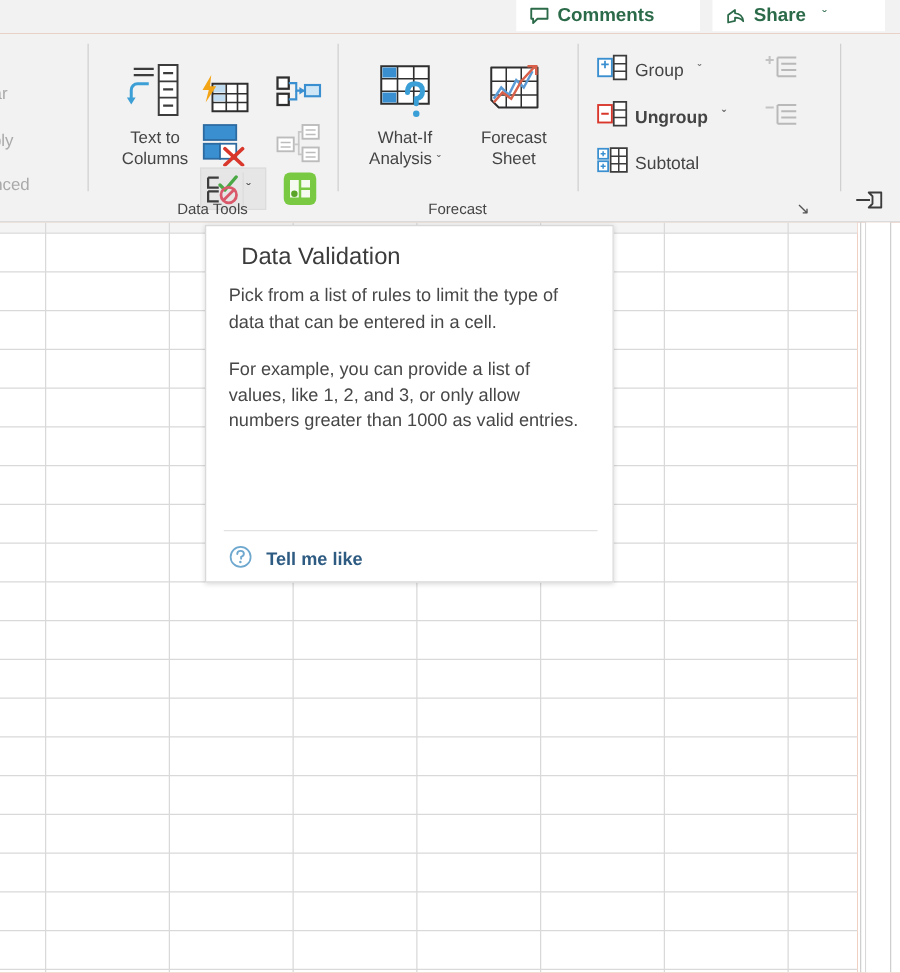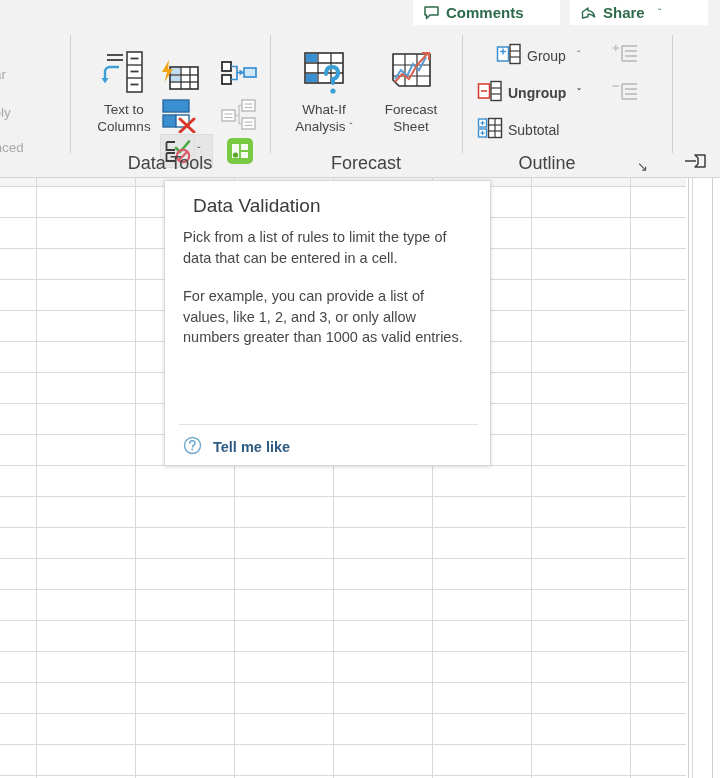--- a/index.html
+++ b/index.html
@@ -57,21 +57,21 @@
   }
   .group-sep {
     position: absolute;
     top: 8px;
     width: 1px; height: 118px;
     background: #d0d0d0;
   }
   .group-label {
     position: absolute;
     bottom: 4px;
-    font-size: 18px;
+    font-size: 12px;
     color: #444444;
     text-align: center;
     white-space: nowrap;
   }
 
   
   .trunc-label {
     position: absolute;
     font-size: 13.5px;
     color: #a9a9a9;
@@ -373,21 +373,21 @@
           <polyline points="9,33 16,25 23,30 31,16 42,4" fill="none" stroke="#d9604a" stroke-width="2"></polyline>
           <path d="M36 4 H43 V11" fill="none" stroke="#d9604a" stroke-width="2"></path>
         </svg>
       </span>
       <span class="lbl">Forecast</span>
       <span class="lbl">Sheet</span>
     </div>
 
     <div class="group-label" style="left:270px; width:192px;">Forecast</div>
 
-    <div class="smallbtn" style="left:477px; top:16px;margin-left:19px;">
+    <div class="smallbtn" style="left:477px; top:16px;">
       <span>
         <svg width="26" height="22" viewBox="0 0 26 22">
           <rect x="1.5" y="4" width="11" height="14" fill="#ffffff" stroke="#3a8fd0" stroke-width="1.5"></rect>
           <line x1="4" y1="8.5" x2="10" y2="8.5" stroke="#3a8fd0" stroke-width="1.4"></line>
           <line x1="7" y1="5.5" x2="7" y2="11.5" stroke="#3a8fd0" stroke-width="1.4"></line>
           <rect x="14" y="1.5" width="10" height="19" fill="#ffffff" stroke="#3c3c3c" stroke-width="1.4"></rect>
           <line x1="14" y1="8" x2="24" y2="8" stroke="#3c3c3c" stroke-width="1.2"></line>
           <line x1="14" y1="14" x2="24" y2="14" stroke="#3c3c3c" stroke-width="1.2"></line>
         </svg>
       </span>
@@ -449,21 +449,20 @@
           <line x1="13" y1="7" x2="25" y2="7" stroke="#b9b9b9" stroke-width="1.6"></line>
           <line x1="13" y1="12" x2="25" y2="12" stroke="#b9b9b9" stroke-width="1.6"></line>
           <line x1="10" y1="17" x2="25" y2="17" stroke="#b9b9b9" stroke-width="1.6"></line>
           <line x1="10" y1="2" x2="10" y2="17" stroke="#b9b9b9" stroke-width="1.6"></line>
         </svg>
       </span>
     </div>
 
     <div class="dialog-launcher" style="left:637px; bottom:4px;">↘</div>
 
-    <div class="group-label" style="left:462px; width:170px;">Outline</div>
 
     <div class="pin-icon" style="left:683px; bottom:4px;">
       <svg width="28" height="18" viewBox="0 0 28 18">
         <path d="M12 3 H22 V15 H12 L15 12 V6 z" fill="none" stroke="#3c3c3c" stroke-width="1.5" stroke-linejoin="round"></path>
         <line x1="2" y1="9" x2="13" y2="9" stroke="#3c3c3c" stroke-width="1.5"></line>
       </svg>
     </div>
 
     <div class="ribbon-bottomline"></div>
   </div>

